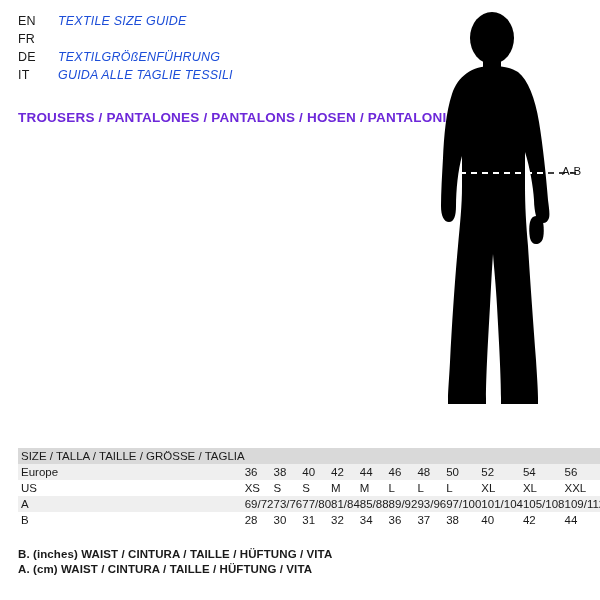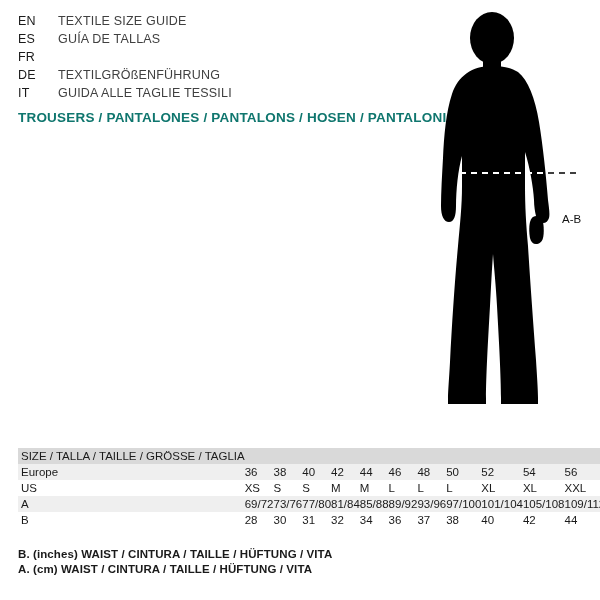--- a/index.html
+++ b/index.html
@@ -33,52 +33,52 @@
     height: 18px;
     font-size: 12.5px;
     letter-spacing: 0.2px;
   }
   .lang-code {
     width: 40px;
     flex: 0 0 40px;
     color: #1a1a1a;
   }
   .lang-text {
-    color: #404040;
+    color: #1d4ed8;
+    font-style: italic;
   }
 
   
   .section-title {
     position: absolute;
     left: 18px;
     top: 110px;
     font-size: 13.5px;
     font-weight: bold;
     letter-spacing: 0.2px;
-    color: #0f766e;
+    color: #6d28d9;
   }
 
   
   .figure-wrap {
     position: absolute;
     left: 400px;
     top: 10px;
     width: 196px;
     height: 400px;
   }
   .figure-wrap svg {
     display: block;
   }
   .ab-label {
     position: absolute;
     left: 162px;
     top: 155px;
     font-size: 11.5px;
     color: #111;
-    margin-top: 48px;
   }
 
   
   .table-title {
     position: absolute;
     left: 18px;
     top: 425px;
     font-size: 12.5px;
     font-weight: bold;
     letter-spacing: 0.2px;
@@ -134,24 +134,20 @@
 </style>
 </head>
 <body>
 
 <div class="page">
 
   <div class="lang-block">
     <div class="lang-row">
       <span class="lang-code">EN</span>
       <span class="lang-text">TEXTILE SIZE GUIDE</span>
-    </div>
-    <div class="lang-row">
-      <span class="lang-code">ES</span>
-      <span class="lang-text">GUÍA DE TALLAS</span>
     </div>
     <div class="lang-row">
       <span class="lang-code">FR</span>
     </div>
     <div class="lang-row">
       <span class="lang-code">DE</span>
       <span class="lang-text">TEXTILGRÖßENFÜHRUNG</span>
     </div>
     <div class="lang-row">
       <span class="lang-code">IT</span>

